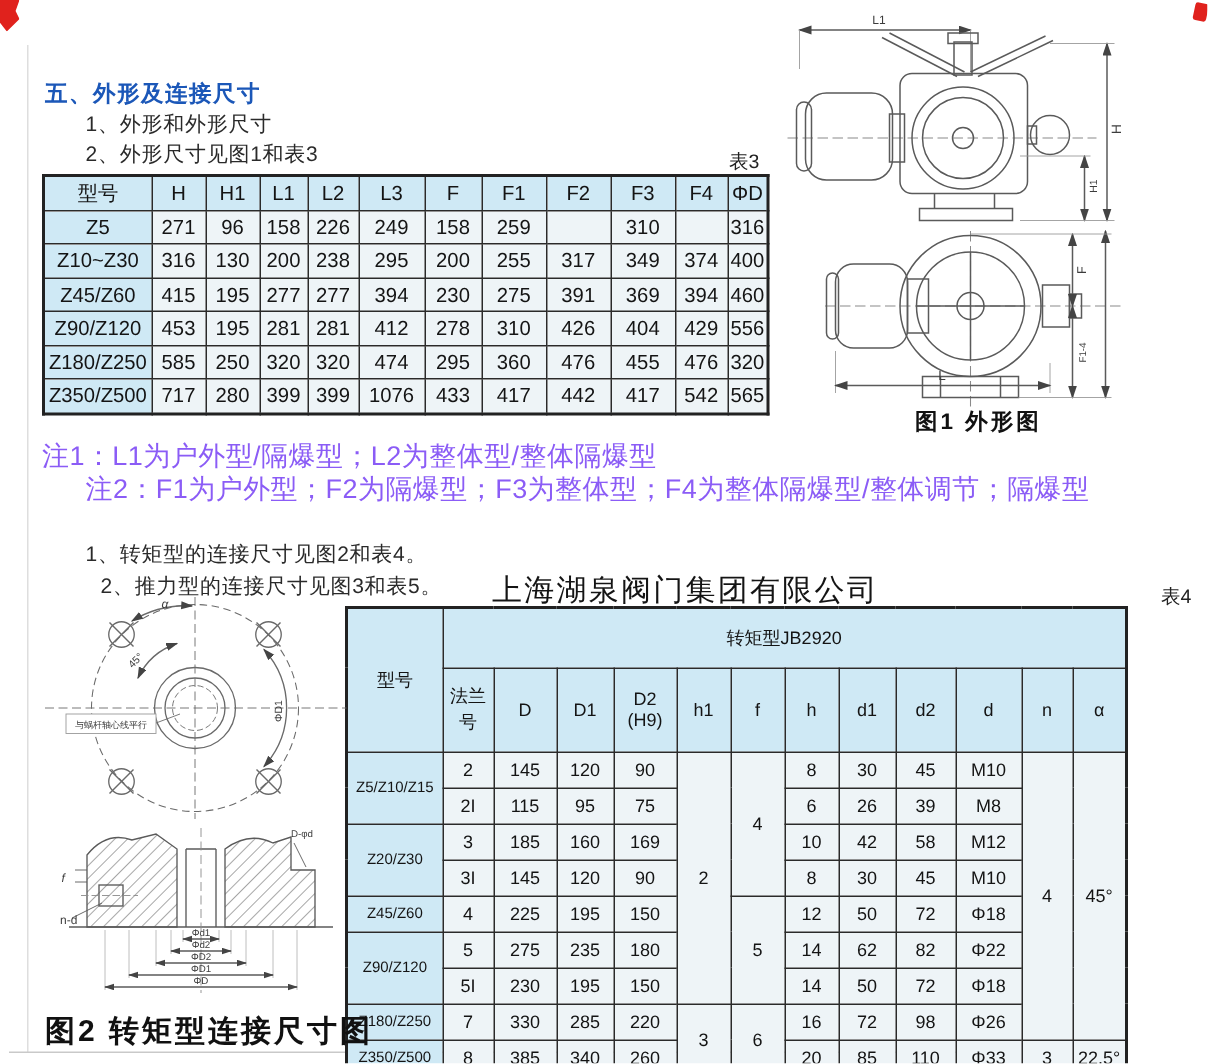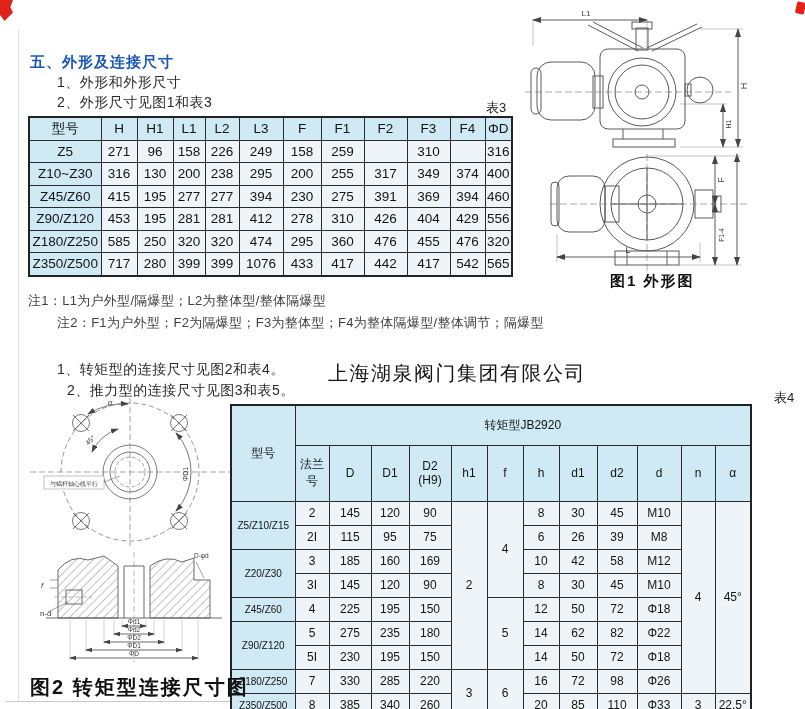--- a/index.html
+++ b/index.html
@@ -1,21 +1,21 @@
 <!DOCTYPE html>
 <html><head>
 <meta charset="utf-8">
 <style>
   html,body{margin:0;padding:0;}
   #page{position:relative;width:805px;height:709px;background:#ffffff;overflow:hidden;
         font-family:"Liberation Sans", sans-serif;color:#1c1c1c;}
   .abs{position:absolute;}
   .sec-title{font-size:15px;font-weight:bold;color:#1b57b8;letter-spacing:1px;}
   .sec-item{font-size:14px;color:#2a2a2a;letter-spacing:0.5px;}
-  .note{font-size:13px;color:#404040;letter-spacing:0.3px;}
+  .note{font-size:18px;color:#8b5cf6;letter-spacing:0.3px;}
   .tbl-label{font-size:13px;color:#222;}
   .caption{font-weight:bold;color:#111;}
   table{border-collapse:collapse;table-layout:fixed;}
   td{border:1.5px solid #2a2a2a;text-align:center;vertical-align:middle;
      padding:0;background:#eef4f7;white-space:pre-line;overflow:hidden;color:#141414;}
   #table3{border:2px solid #222;}
   #table4{border:2px solid #222;}
   #table3 td{height:21.5px;font-size:13.5px;}
   #table4 td{height:23px;font-size:12px;}
   #table4 td.md{font-size:10px;white-space:nowrap;}
@@ -156,21 +156,21 @@
         </tr>
       </tbody>
     </table>
 
   <div class="abs note" style="left:28px;top:292px;">注1：L1为户外型/隔爆型；L2为整体型/整体隔爆型</div>
   <div class="abs note" style="left:28px;top:314px;margin-left:29px;">注2：F1为户外型；F2为隔爆型；F3为整体型；F4为整体隔爆型/整体调节；隔爆型</div>
 
   <div class="abs sec-item" style="left:57px;top:361px;">1、转矩型的连接尺寸见图2和表4。</div>
   <div class="abs sec-item" style="left:67px;top:382px;">2、推力型的连接尺寸见图3和表5。</div>
 
-  <div class="abs company" style="left:328px;top:360px;">上海湖泉阀门集团有限公司</div>
+  <div class="abs company" style="left:328px;top:380px;">上海湖泉阀门集团有限公司</div>
   <div class="abs tbl-label" style="left:774px;top:389px;">表4</div>
 
   <table id="table4" class="abs" style="left:230px;top:404px;width:520px;">
     <colgroup>
       <col style="width:64px">
         <col style="width:34px">
         <col style="width:42px">
         <col style="width:38px">
       <col style="width:42px">
         <col style="width:36px">

